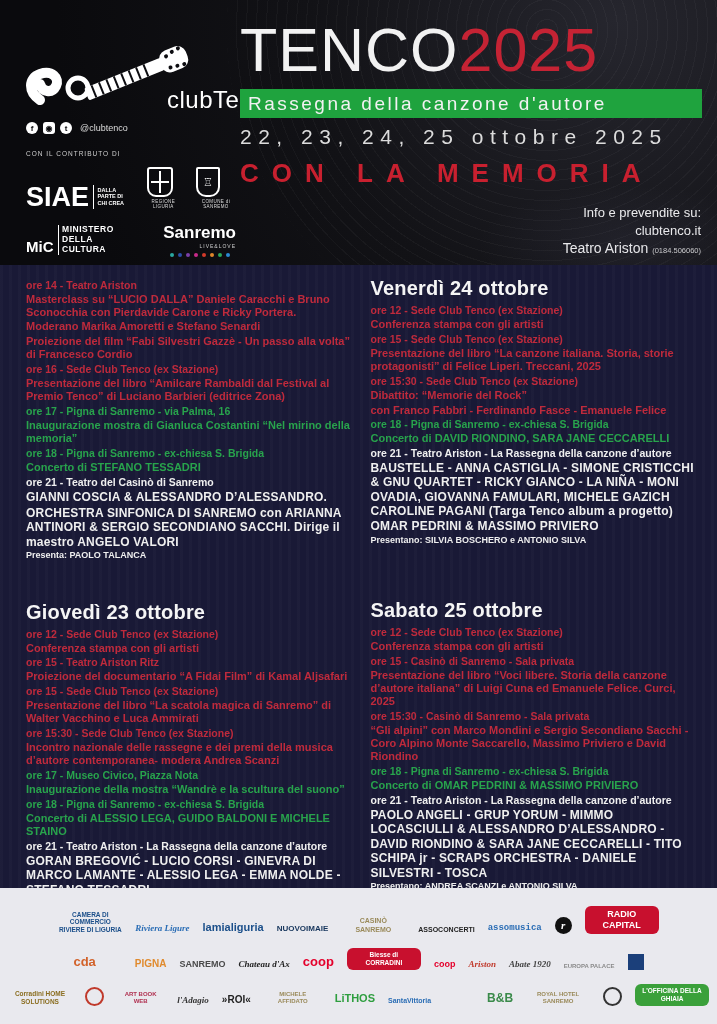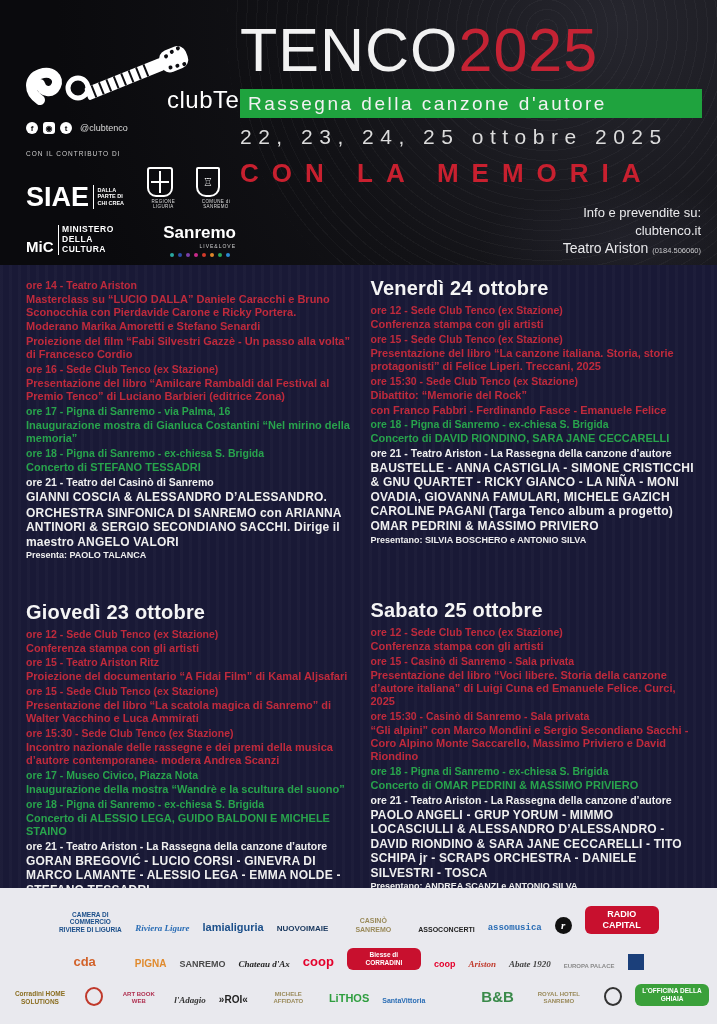--- a/index.html
+++ b/index.html
@@ -293,20 +293,20 @@
       </div>
       <div class="srow">
         <span class="chip text" style="color: rgb(138, 109, 31);">Corradini HOME SOLUTIONS</span>
         <span class="chip ring" style="color: rgb(192, 57, 43);"></span>
         <span class="chip text" style="color: rgb(176, 48, 80); font-size: 6px;">ART BOOK WEB</span>
         <span class="chip text it" style="color: rgb(51, 51, 51);">l'Adagio</span>
         <span class="chip text" style="color: rgb(34, 34, 34); font-size: 10px;">»ROI«</span>
         <span class="chip text" style="color: rgb(154, 138, 90); font-size: 6px;">MICHELE AFFIDATO</span>
         <span class="chip text" style="color: rgb(46, 158, 63); font-size: 11px;">LiTHOS</span>
         <span class="chip text" style="color: rgb(42, 109, 181); font-size: 7px;">SantaVittoria</span>
-        <span class="chip text" style="color: rgb(58, 138, 74); font-size: 15px; padding-left: 43px;">B&amp;B</span>
+        <span class="chip text" style="color: rgb(58, 138, 74); font-size: 12px; padding-left: 43px;">B&amp;B</span>
         <span class="chip text" style="color: rgb(154, 138, 90); font-size: 6px;">ROYAL HOTEL SANREMO</span>
         <span class="chip ring" style="color: rgb(51, 51, 51);"></span>
         <span class="chip pill" style="color: rgb(255, 255, 255); background: rgb(58, 160, 58);">L'OFFICINA DELLA GHIAIA</span>
       </div>
     </div>
 
 </div>
 
 </body></html>

